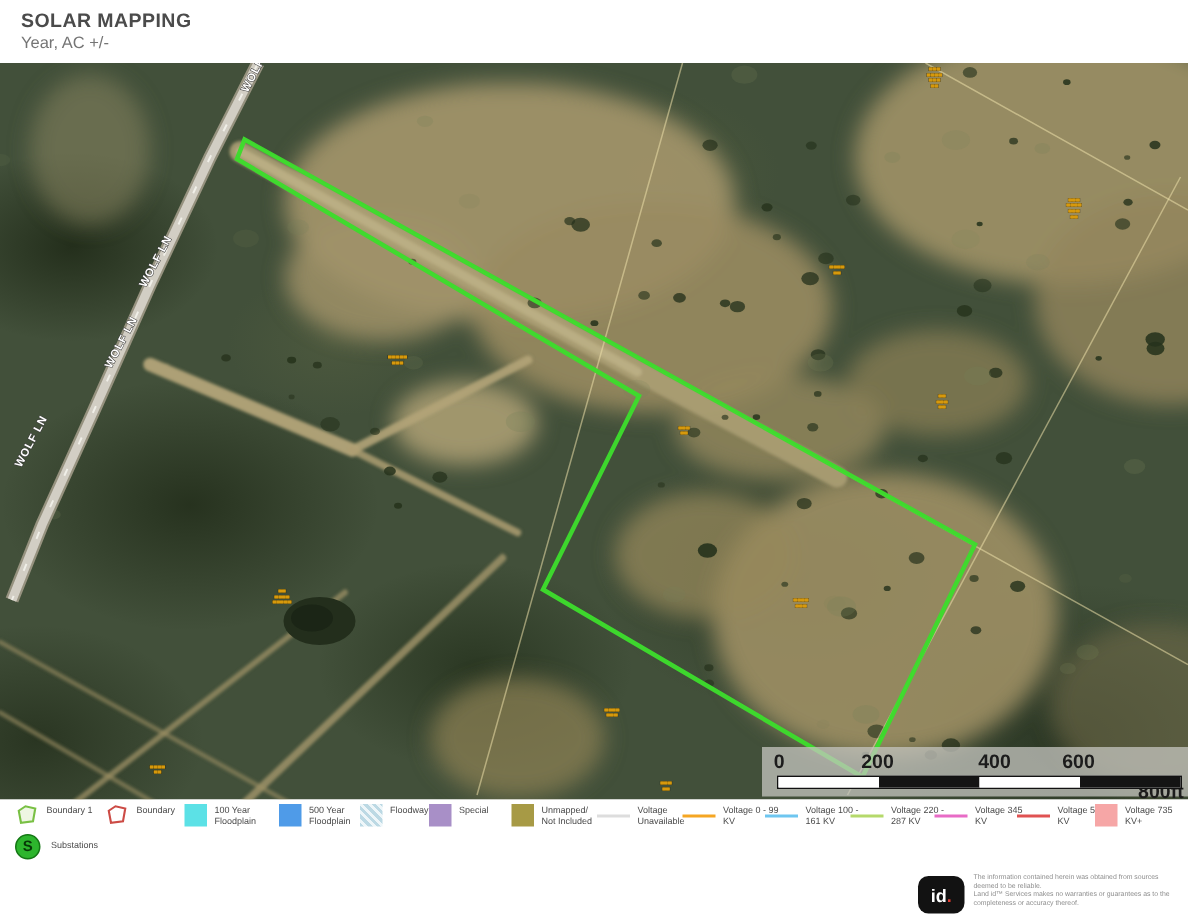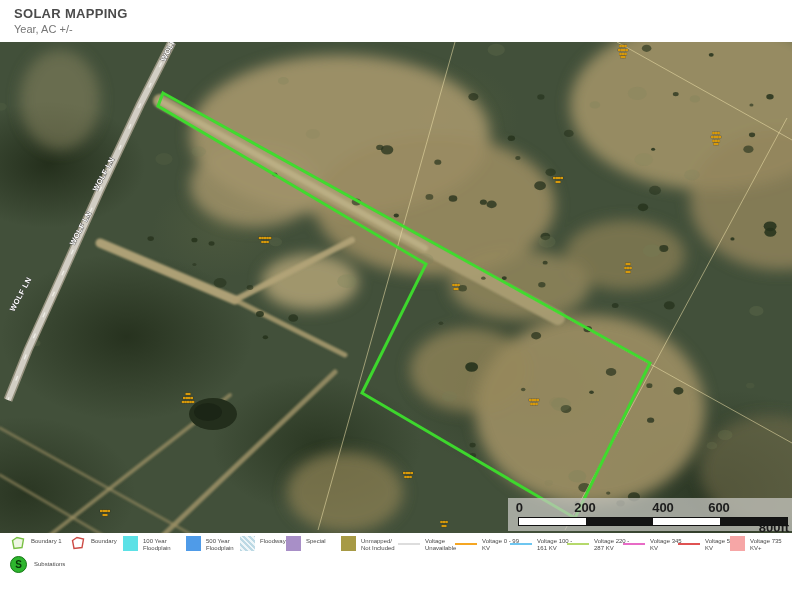--- a/index.html
+++ b/index.html
@@ -292,14 +292,21 @@
         </div>
         <div class="lg-item" style="left: 730px;">
           <div class="lg-sq" style="background: rgb(246, 166, 166);"></div>
           <div class="lg-label">Voltage  735 KV+</div>
         </div>
       </div>
     <div class="legend-row2">
       <span class="sub-icon">S</span>
       <span class="lg-label" style="width:auto;padding-top:0;">Substations</span>
     </div>
+    <div class="disclaimer">
+      <div class="idlogo" id="idLogo">id<span class="dot">.</span></div>
+      <div class="disc-text" id="discText">The information contained herein was obtained from sources
+deemed to be reliable.
+ Land id™ Services makes no warranties or guarantees as to the
+completeness or accuracy thereof.</div>
+    </div>
   </div>
 </div>
 
 </body></html>

